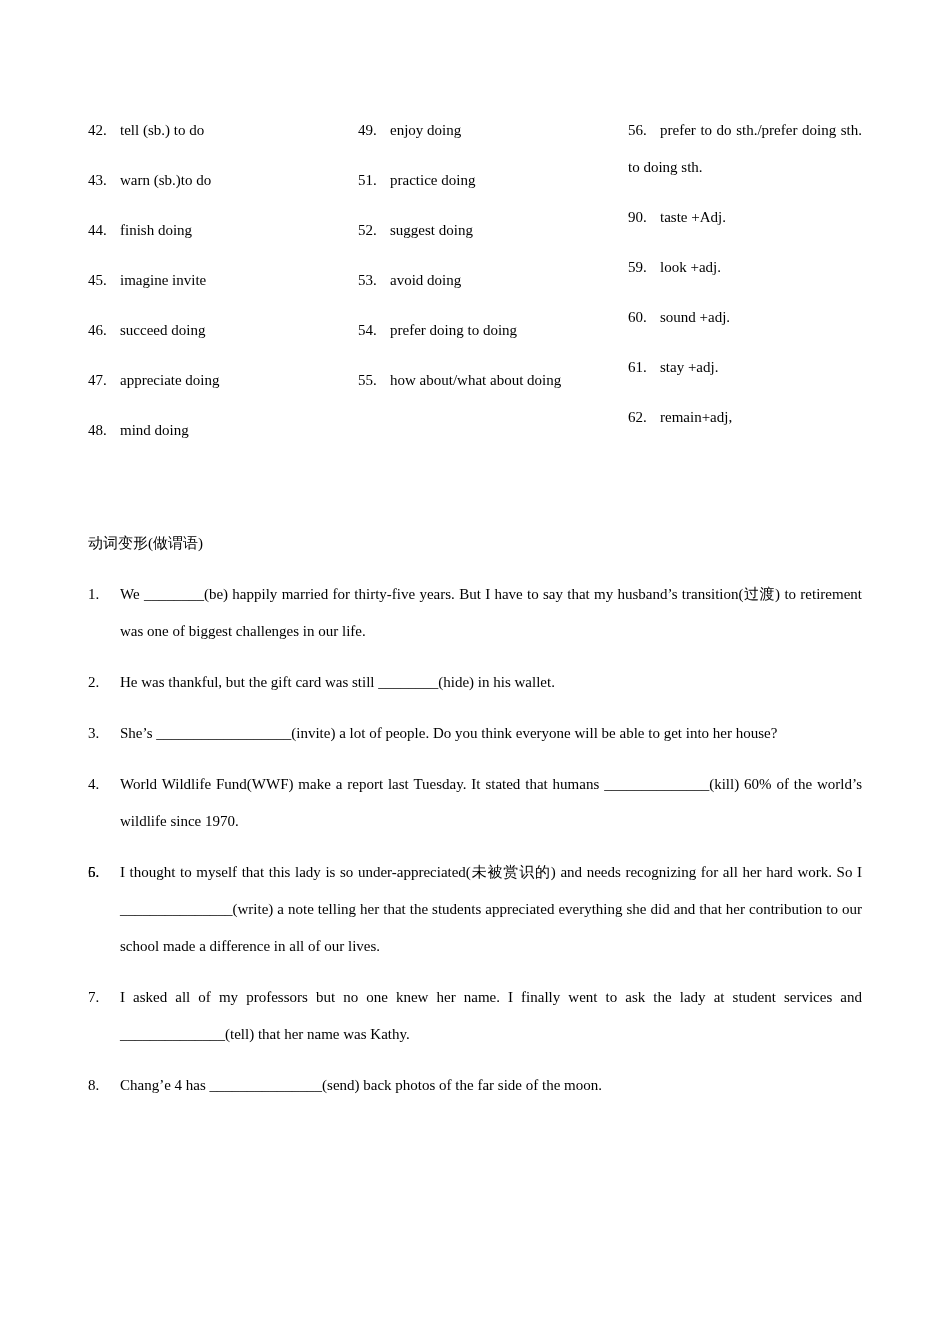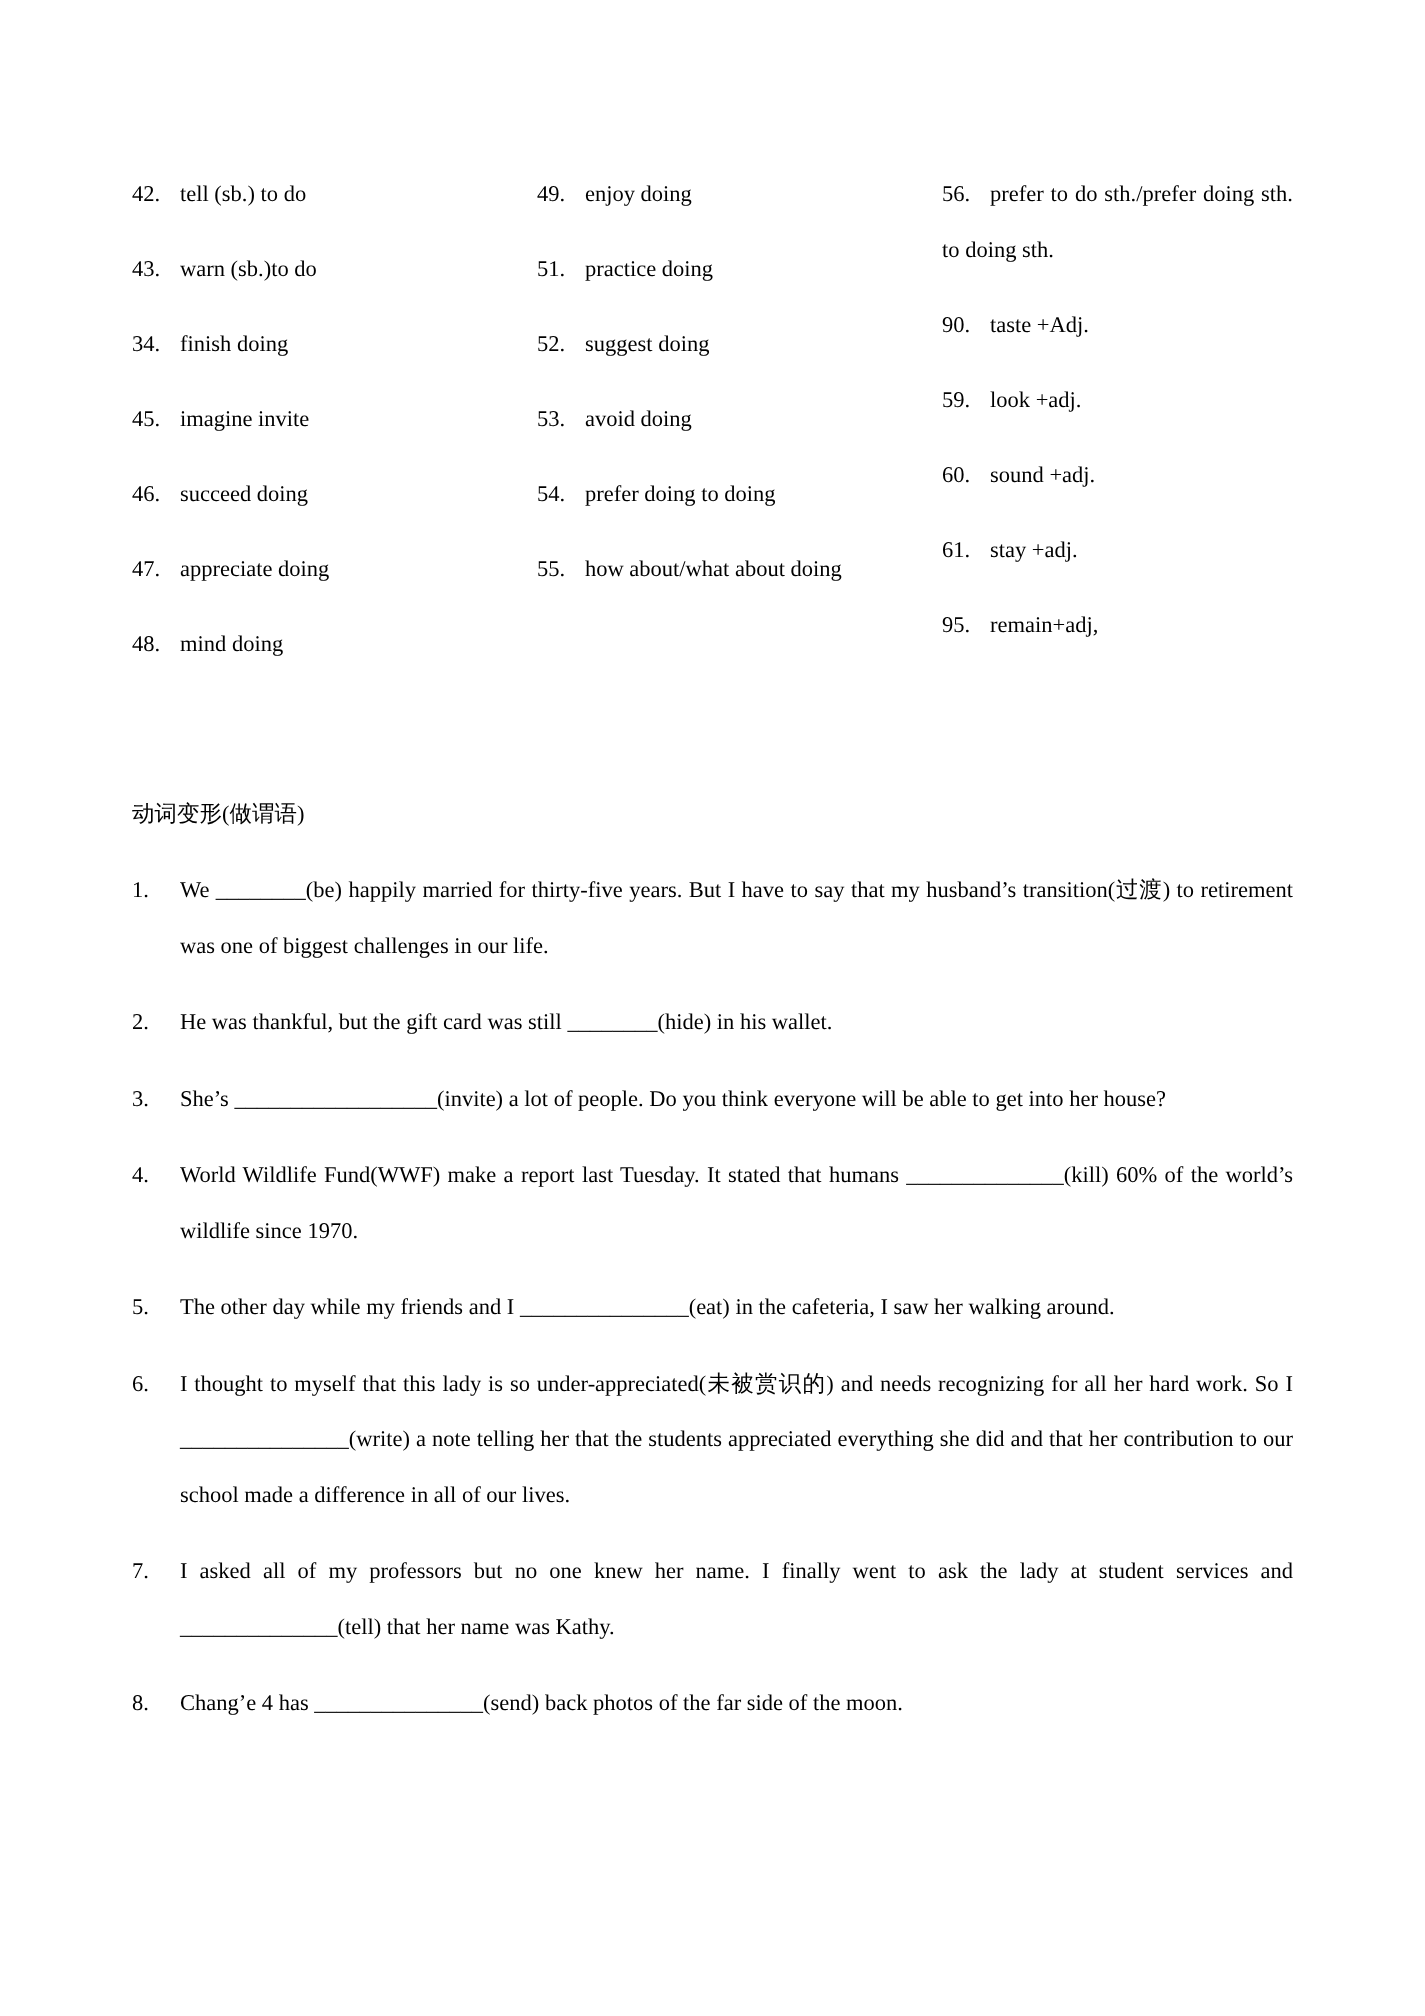--- a/index.html
+++ b/index.html
@@ -67,21 +67,21 @@
 </head>
 <body>
 
 <div class="page">
 
   <div class="phrase-grid">
 
     <div class="col col-1">
       <div class="item"><span class="num">42.</span><span class="txt">tell (sb.) to do</span></div>
       <div class="item"><span class="num">43.</span><span class="txt">warn (sb.)to do</span></div>
-      <div class="item"><span class="num">34.</span><span class="txt">finish doing</span></div>
+      <div class="item"><span class="num">44.</span><span class="txt">finish doing</span></div>
       <div class="item"><span class="num">45.</span><span class="txt">imagine invite</span></div>
       <div class="item"><span class="num">46.</span><span class="txt">succeed doing</span></div>
       <div class="item"><span class="num">47.</span><span class="txt">appreciate doing</span></div>
       <div class="item"><span class="num">48.</span><span class="txt">mind doing</span></div>
     </div>
 
     <div class="col col-2">
       <div class="item"><span class="num">49.</span><span class="txt">enjoy doing</span></div>
       <div class="item"><span class="num">51.</span><span class="txt">practice doing</span></div>
       <div class="item"><span class="num">52.</span><span class="txt">suggest doing</span></div>
@@ -89,31 +89,31 @@
       <div class="item"><span class="num">54.</span><span class="txt">prefer doing to doing</span></div>
       <div class="item"><span class="num">55.</span><span class="txt">how about/what about doing</span></div>
     </div>
 
     <div class="col col-3">
       <div class="item"><span class="num">56.</span><span class="txt">prefer to do sth./prefer doing sth. to doing sth.</span></div>
       <div class="item"><span class="num">90.</span><span class="txt">taste +Adj.</span></div>
       <div class="item"><span class="num">59.</span><span class="txt">look +adj.</span></div>
       <div class="item"><span class="num">60.</span><span class="txt">sound +adj.</span></div>
       <div class="item"><span class="num">61.</span><span class="txt">stay +adj.</span></div>
-      <div class="item"><span class="num">95.</span><span class="txt">remain+adj,</span></div>
+      <div class="item"><span class="num">62.</span><span class="txt">remain+adj,</span></div>
     </div>
 
   </div>
 
   <div class="section-title">动词变形(做谓语)</div>
 
   <div class="exercise-list">
     <div class="exercise"><span class="num">1.</span><span class="txt">We ________(be) happily married for thirty-five years. But I have to say that my husband’s transition(过渡) to retirement was one of biggest challenges in our life.</span></div>
     <div class="exercise"><span class="num">2.</span><span class="txt">He was thankful, but the gift card was still ________(hide) in his wallet.</span></div>
     <div class="exercise"><span class="num">3.</span><span class="txt">She’s __________________(invite) a lot of people. Do you think everyone will be able to get into her house?</span></div>
     <div class="exercise"><span class="num">4.</span><span class="txt">World Wildlife Fund(WWF) make a report last Tuesday. It stated that humans ______________(kill) 60% of the world’s wildlife since 1970.</span></div>
-    <div class="exercise"><span class="num">5.</span><span class="txt">The other day while my friends and I _______________(eat) in the cafeteria, I saw her walking around.</span></div>
+    <div class="exercise"><span class="num">5.</span></div>
     <div class="exercise"><span class="num">6.</span><span class="txt">I thought to myself that this lady is so under-appreciated(未被赏识的) and needs recognizing for all her hard work. So I _______________(write) a note telling her that the students appreciated everything she did and that her contribution to our school made a difference in all of our lives.</span></div>
     <div class="exercise"><span class="num">7.</span><span class="txt">I asked all of my professors but no one knew her name. I finally went to ask the lady at student services and ______________(tell) that her name was Kathy.</span></div>
     <div class="exercise"><span class="num">8.</span><span class="txt">Chang’e 4 has _______________(send) back photos of the far side of the moon.</span></div>
   </div>
 
 </div>
 
 </body></html>

